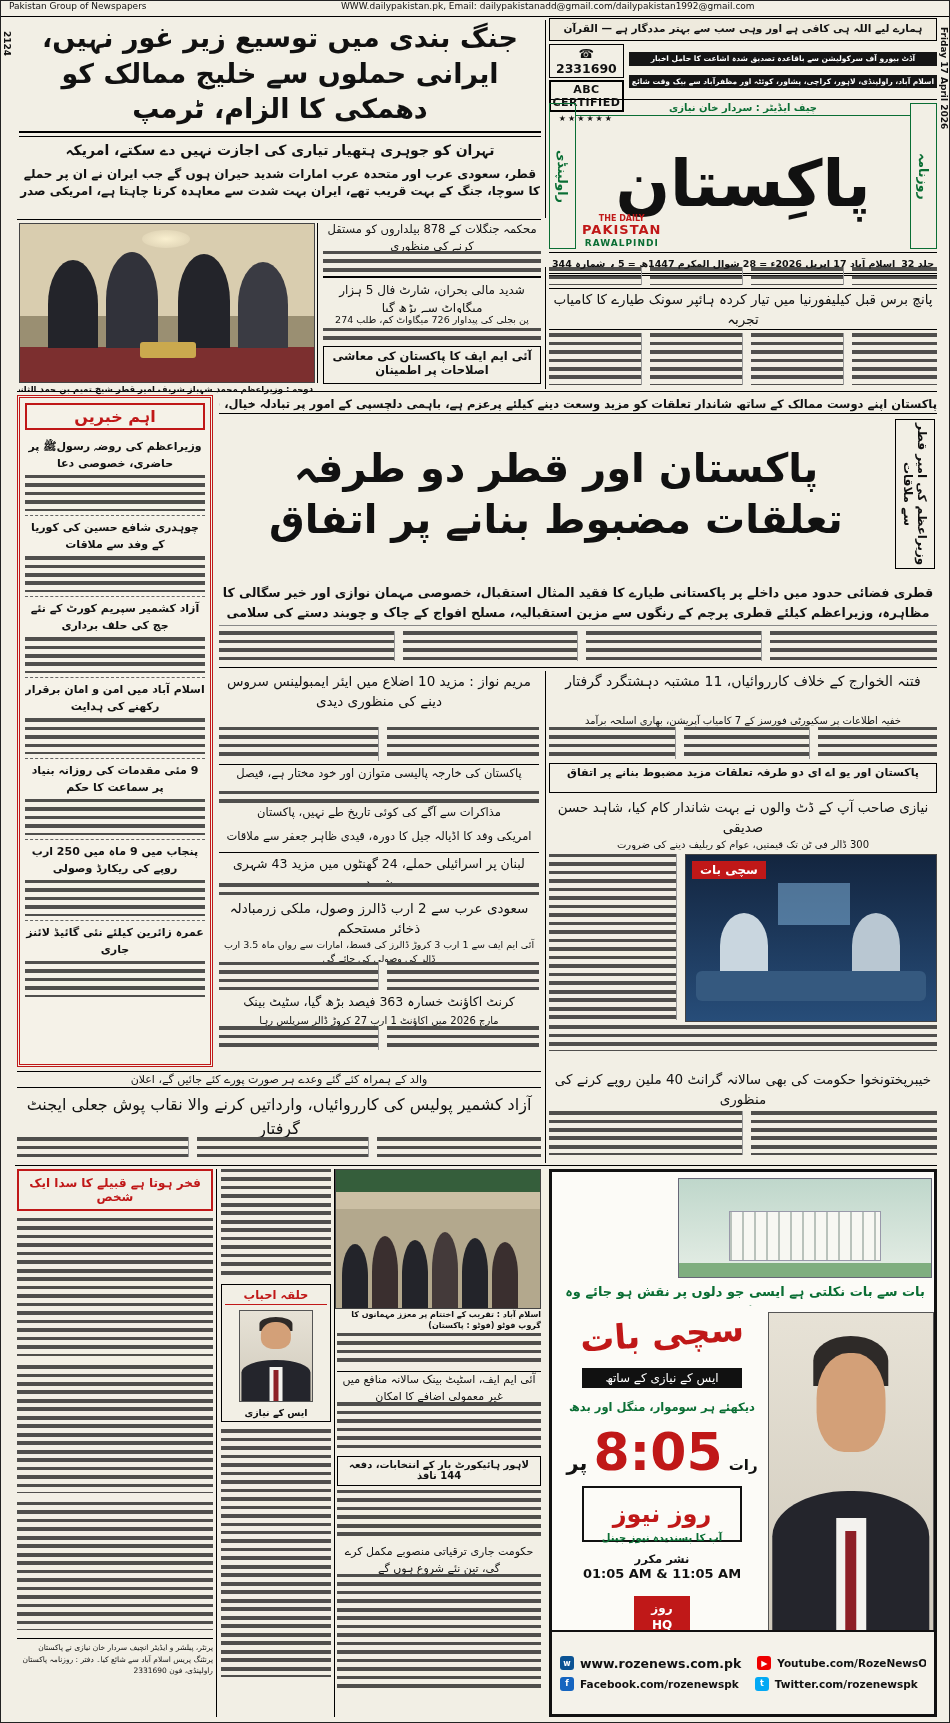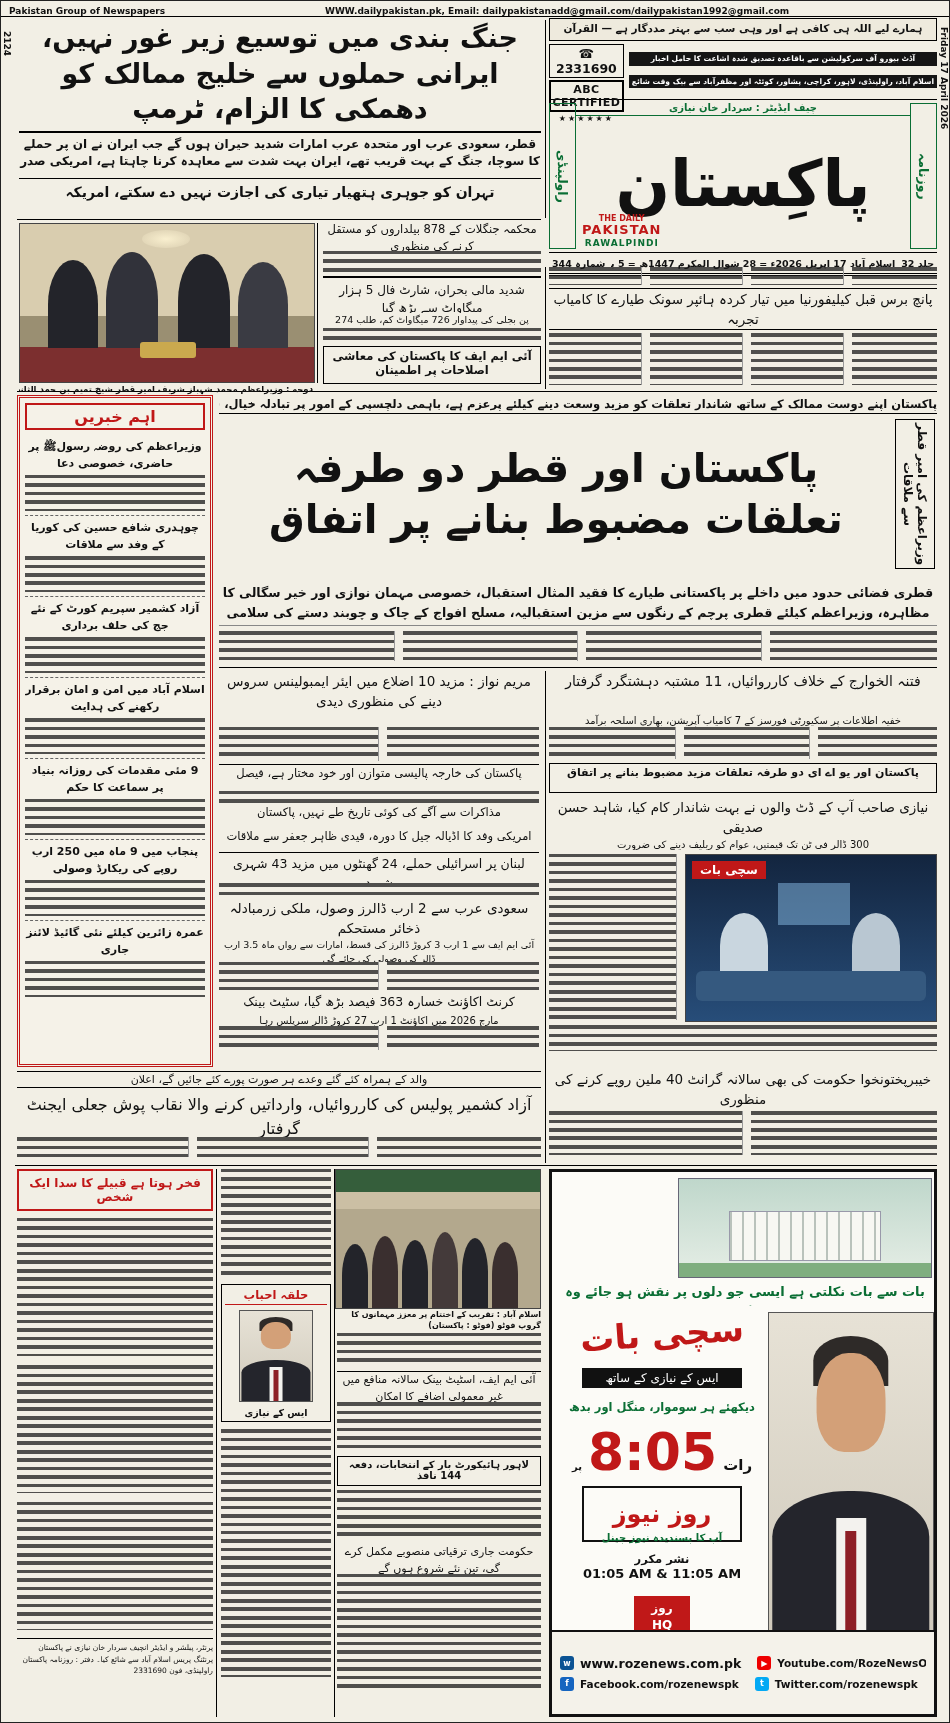--- a/index.html
+++ b/index.html
@@ -14,21 +14,21 @@
   .hl{position:absolute;border-top:1.5px solid #000;}
   .vl{position:absolute;border-left:1px solid #000;}
   .rule{border-top:2px solid #000;margin:3px 0;}
   
   .ftx{background:repeating-linear-gradient(180deg, rgba(25,25,25,.75) 0 3.5px, transparent 3.5px 8.5px);}
   .cols{display:flex;gap:8px;}
   .cols>.ftx{flex:1;height:100%;}
   .cols>.ftx+.ftx{border-right:1px solid #999;padding-right:7px;}
   
   .topbar{position:absolute;left:0;top:0;width:100%;height:15px;border-bottom:1.5px solid #000;
-          display:flex;align-items:flex-end;font-size:9px;font-weight:bold;direction:ltr;background:#f2efe5;}
+          display:flex;align-items:flex-start;font-size:9px;font-weight:normal;direction:ltr;background:#f2efe5;}
   .tb-left{margin-left:8px;white-space:nowrap;}
   .tb-center{flex:1;text-align:center;white-space:nowrap;overflow:hidden;}
   .edge{position:absolute;font-size:9px;font-weight:bold;writing-mode:vertical-rl;white-space:nowrap;}
   
   .quote{height:21px;border:1.5px solid #000;font-size:10.5px;font-weight:bold;text-align:center;line-height:19px;overflow:hidden;background:#eeeadd;}
   .mrow2{display:flex;gap:5px;padding:3px 0;height:52px;}
   .adbars{flex:1;display:flex;flex-direction:column;gap:9px;justify-content:center;}
   .adbar{background:#151515;color:#fff;font-size:7.5px;font-weight:bold;text-align:center;padding:2px 3px;line-height:1.25;overflow:hidden;white-space:nowrap;}
   .mleft{width:126px;display:flex;flex-direction:column;gap:2px;}
   .phone{border:1.5px solid #000;font-size:12.5px;font-weight:bold;text-align:center;padding:1px 0;}
@@ -126,22 +126,22 @@
   <div class="hl" style="left:16px;top:390px;width:920px;"></div>
   <div class="hl" style="left:218px;top:666px;width:718px;"></div>
   <div class="vl" style="left:544px;top:670px;height:492px;"></div>
   <div class="hl" style="left:14px;top:1164px;width:922px;"></div>
   <div class="vl" style="left:215px;top:1168px;height:548px;"></div>
   <div class="vl" style="left:333px;top:1168px;height:548px;"></div>
 
   <section class="abs" style="left:18px;top:19px;width:522px;height:198px;">
     <div class="lead-h">جنگ بندی میں توسیع زیر غور نہیں، ایرانی حملوں سے خلیج ممالک کو دھمکی کا الزام، ٹرمپ</div>
     <div class="rule"></div>
+    <div class="hsub" style="font-size:14px;border-top:1.5px solid #000;padding-top:3px;height:26px;">تہران کو جوہری ہتھیار تیاری کی اجازت نہیں دے سکتے، امریکہ</div>
     <div class="hsub" style="font-size:12px;height:42px;">قطر، سعودی عرب اور متحدہ عرب امارات شدید حیران ہوں گے جب ایران نے ان پر حملے کا سوچا، جنگ کے بہت قریب تھے، ایران بہت شدت سے معاہدہ کرنا چاہتا ہے، امریکی صدر</div>
-    <div class="hsub" style="font-size:14px;border-top:1.5px solid #000;padding-top:3px;height:26px;">تہران کو جوہری ہتھیار تیاری کی اجازت نہیں دے سکتے، امریکہ</div>
   </section>
 
   <section class="abs" style="left:548px;top:17px;width:388px;height:246px;">
     <div class="quote">ہمارے لیے اللہ ہی کافی ہے اور وہی سب سے بہتر مددگار ہے — القرآن</div>
     <div class="mrow2">
       <div class="adbars">
         <div class="adbar">آڈٹ بیورو آف سرکولیشن سے باقاعدہ تصدیق شدہ اشاعت کا حامل اخبار</div>
         <div class="adbar">اسلام آباد، راولپنڈی، لاہور، کراچی، پشاور، کوئٹہ اور مظفرآباد سے بیک وقت شائع</div>
       </div>
       <div class="mleft">
@@ -372,21 +372,21 @@
       <i class="lawn"></i>
     </div>
     <div class="abs b green c" style="left:6px;top:112px;width:374px;height:22px;font-size:13px;overflow:hidden;">بات سے بات نکلتی ہے ایسی جو دلوں پر نقش ہو جائے وہ ہے</div>
 
     <div class="abs prog" style="left:10px;top:142px;width:200px;">سچی بات</div>
     <div class="abs withline" style="left:30px;top:196px;width:160px;">ایس کے نیازی کے ساتھ</div>
     <div class="abs b green c" style="left:10px;top:228px;width:200px;font-size:11.5px;">دیکھئے ہر سوموار، منگل اور بدھ</div>
     <div class="abs timerow" style="left:10px;top:250px;width:200px;">
       <span class="b" style="font-size:15px;">رات</span>
       <span class="b red ltr" style="font-size:52px;">8:05</span>
-      <span class="b" style="font-size:10px;">پر</span>
+      <span class="b" style="font-size:21px;">پر</span>
     </div>
     <div class="abs channelbox" style="left:30px;top:314px;width:160px;">روز نیوز</div>
     <div class="abs b green c" style="left:10px;top:360px;width:200px;font-size:10px;">آپ کا پسندیدہ نیوز چینل</div>
     <div class="abs c" style="left:10px;top:380px;width:200px;">
       <div class="b" style="font-size:11.5px;">نشر مکرر</div>
       <div class="b ltr" style="font-size:13px;">01:05 AM &amp; 11:05 AM</div>
     </div>
     <div class="abs hqbox" style="left:82px;top:424px;width:56px;height:42px;">
       <span>روز</span>
       <span class="ltr">HQ</span>

